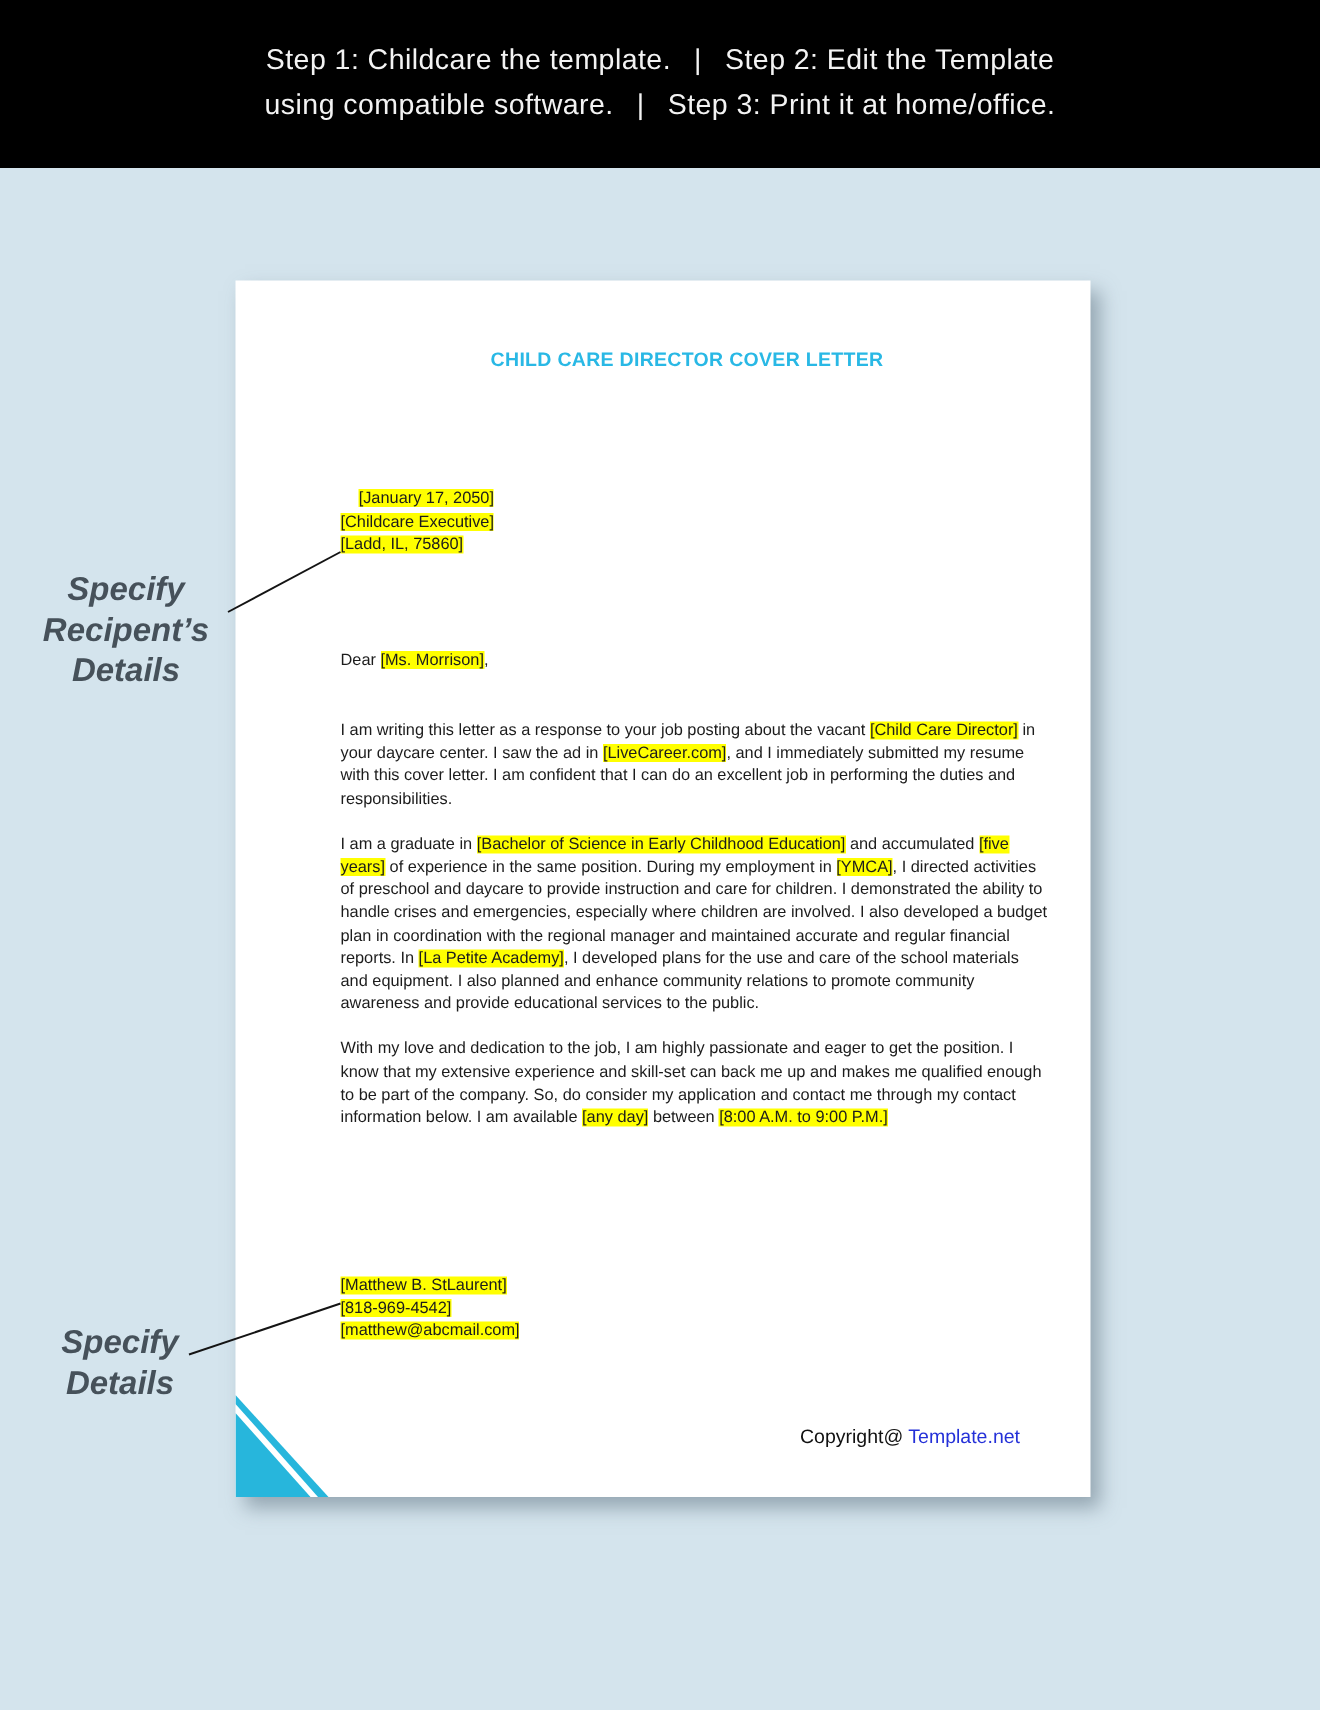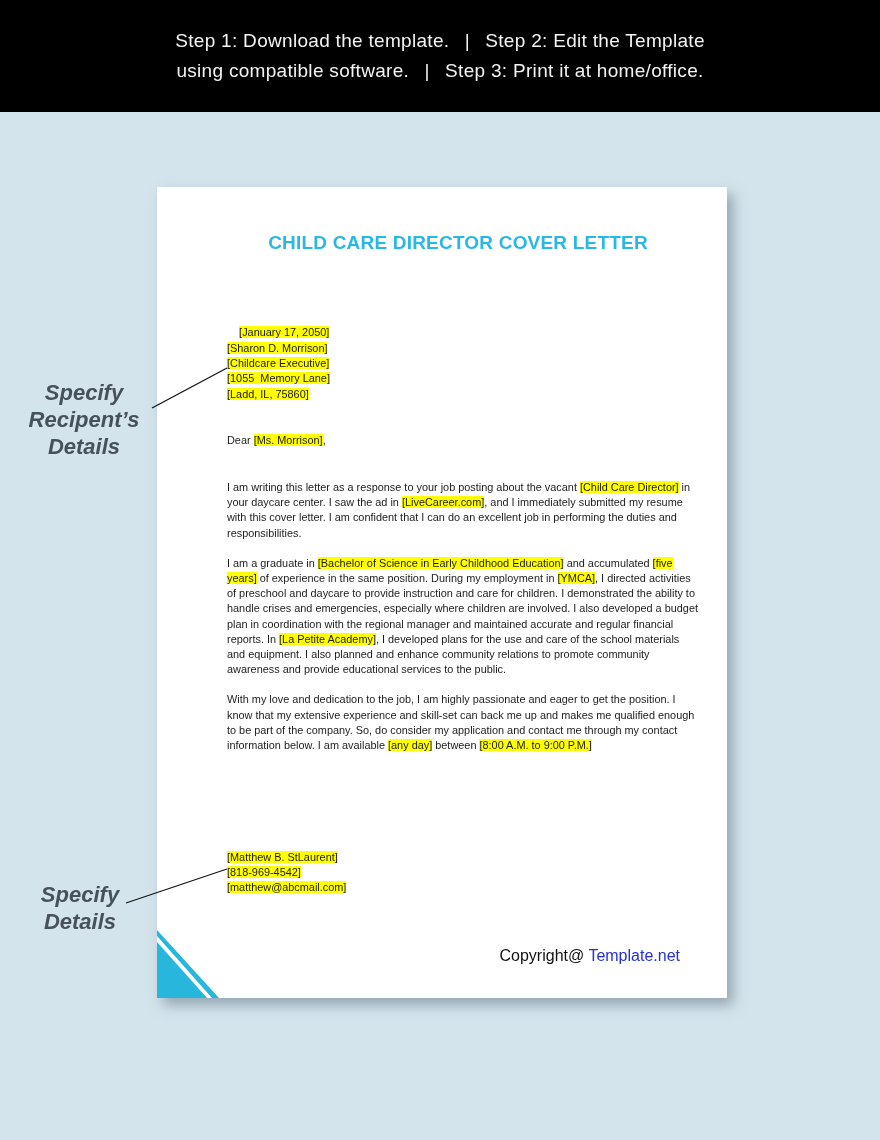--- a/index.html
+++ b/index.html
@@ -25,36 +25,36 @@
   
   .page{
     position:absolute;left:157px;top:187px;width:570px;height:811px;
     background:#ffffff;
     box-shadow:6px 7px 12px rgba(88,108,122,.5);
   }
   .letter-title{
     position:absolute;left:65px;top:45px;width:472px;
     text-align:center;
     color:var(--accent);
-    font-size:19px;font-weight:bold;letter-spacing:.2px;
+    font-size:13px;font-weight:bold;letter-spacing:.2px;
   }
   .letter-block{
     position:absolute;left:70px;width:472px;
     font-size:10.9px;line-height:15.2px;color:#1c1c1c;
   }
   .date-line{top:123px;}
   .recipient-block{top:154px;}
   .salutation-line{top:246px;}
   .paragraphs{top:293px;}
   .paragraphs p{margin:0 0 15px 0;}
   .closing-line{top:602px;}
   .signature-block{top:663px;}
   .copyright{
     position:absolute;right:47px;bottom:33px;
-    font-size:16px;color:#111111;
+    font-size:13px;color:#111111;
   }
   .copyright a{color:var(--link);text-decoration:none;}
   .hl{background:var(--hl);}
   .hl-line{white-space:pre-wrap;}
   
   .corner-triangle{position:absolute;left:0;bottom:0;width:68px;height:68px;}
   
   .annot{
     position:absolute;width:160px;text-align:center;
     font-style:italic;font-weight:bold;
@@ -66,21 +66,21 @@
   
   .connector-overlay{
     position:absolute;left:0;top:0;width:880px;height:1140px;
     pointer-events:none;
   }
 </style>
 </head>
 <body>
 
 <div class="header-bar">
-  <div>Step 1: Download the template.  |  Step 2: Edit the Template</div>
+  <div>Step 1: Childcare the template.  |  Step 2: Edit the Template</div>
   <div>using compatible software.  |  Step 3: Print it at home/office.</div>
 </div>
 
 <div class="annot" id="annot-recipient">
   <div>Specify</div>
   <div>Recipent’s</div>
   <div>Details</div>
 </div>
 
 <div class="annot" id="annot-sender">
@@ -90,23 +90,21 @@
 
 <div class="page">
 
   <div class="letter-title">CHILD CARE DIRECTOR COVER LETTER</div>
 
   <div class="letter-block date-line hl-line">
     <span class="hl">[January 17, 2050]</span>
   </div>
 
   <div class="letter-block recipient-block">
-      <div class="hl-line"><span class="hl">[Sharon D. Morrison]</span></div>
       <div class="hl-line"><span class="hl">[Childcare Executive]</span></div>
-      <div class="hl-line"><span class="hl">[1055  Memory Lane]</span></div>
       <div class="hl-line"><span class="hl">[Ladd, IL, 75860]</span></div>
     </div>
 
   <div class="letter-block salutation-line"><span>Dear </span><span class="hl">[Ms. Morrison]</span><span>,</span></div>
 
   <div class="letter-block paragraphs">
       <p><span>I am writing this letter as a response to your job posting about the vacant </span><span class="hl">[Child Care Director]</span><span> in your daycare center. I saw the ad in </span><span class="hl">[LiveCareer.com]</span><span>, and I immediately submitted my resume with this cover letter. I am confident that I can do an excellent job in performing the duties and responsibilities.</span></p>
       <p><span>I am a graduate in </span><span class="hl">[Bachelor of Science in Early Childhood Education]</span><span> and accumulated </span><span class="hl">[five years]</span><span> of experience in the same position. During my employment in </span><span class="hl">[YMCA]</span><span>, I directed activities of preschool and daycare to provide instruction and care for children. I demonstrated the ability to handle crises and emergencies, especially where children are involved. I also developed a budget plan in coordination with the regional manager and maintained accurate and regular financial reports. In </span><span class="hl">[La Petite Academy]</span><span>, I developed plans for the use and care of the school materials and equipment. I also planned and enhance community relations to promote community awareness and provide educational services to the public.</span></p>
       <p><span>With my love and dedication to the job, I am highly passionate and eager to get the position. I know that my extensive experience and skill-set can back me up and makes me qualified enough to be part of the company. So, do consider my application and contact me through my contact information below. I am available </span><span class="hl">[any day]</span><span> between </span><span class="hl">[8:00 A.M. to 9:00 P.M.]</span></p>
     </div>

